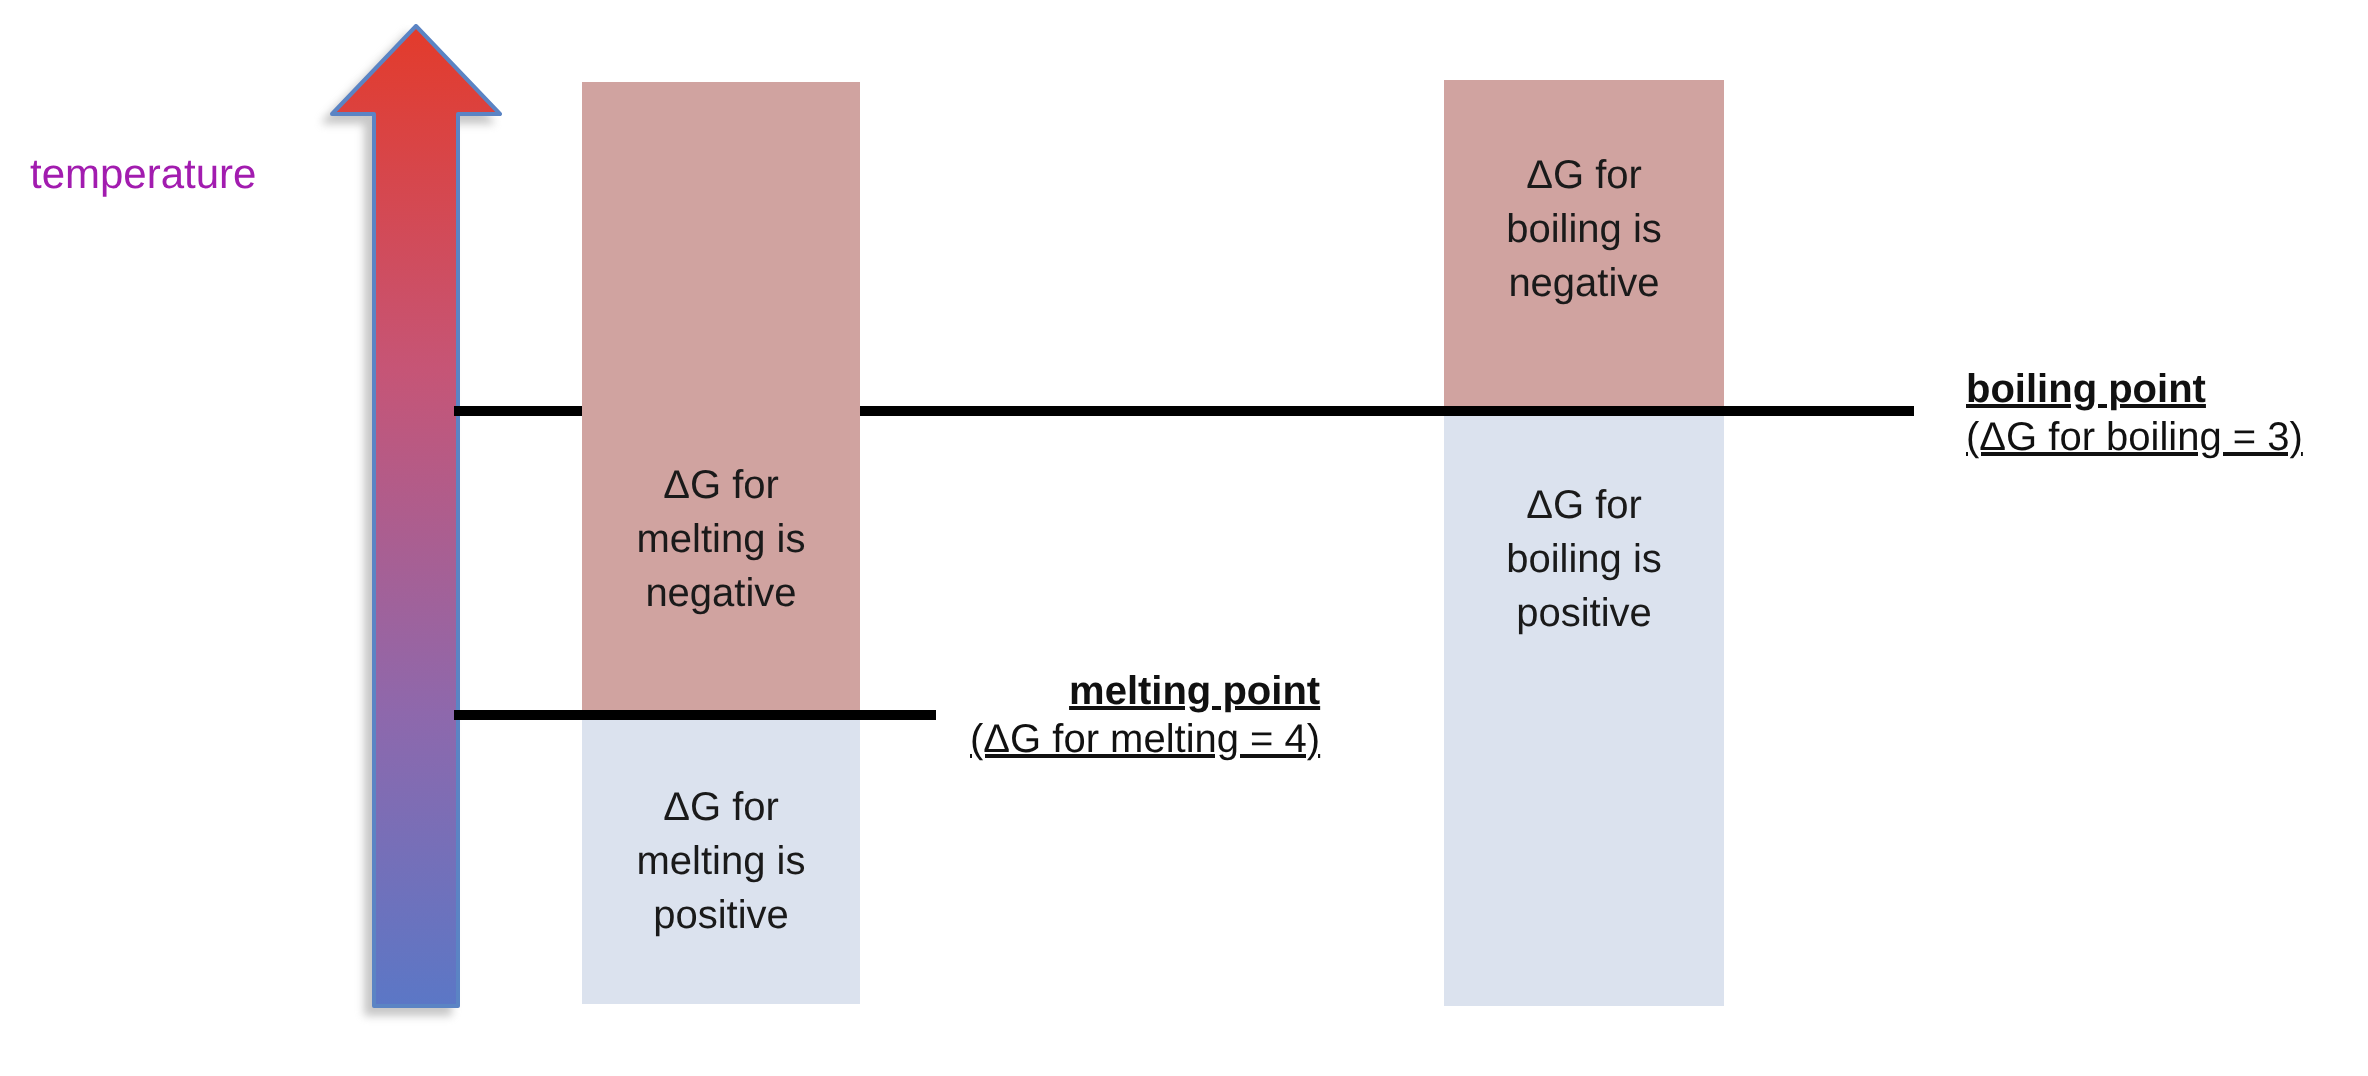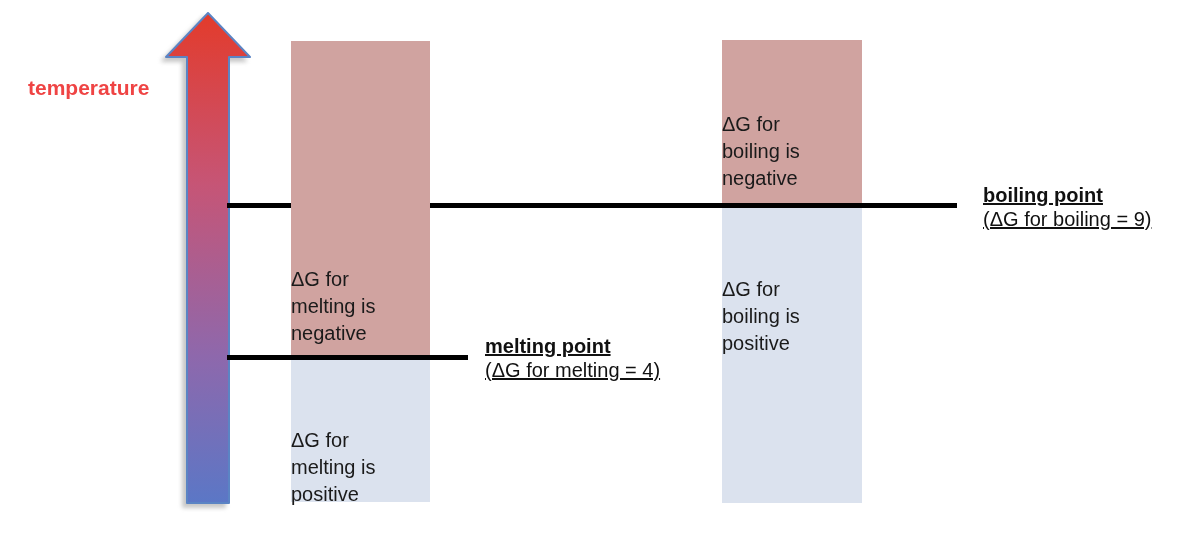--- a/index.html
+++ b/index.html
@@ -13,25 +13,25 @@
     height: 538px;
     background: #ffffff;
     font-family: "Liberation Sans", sans-serif;
     color: #1a1a1a;
     overflow: hidden;
   }
 
   
   .temperature-label {
     position: absolute;
-    left: 28px;
+    left: 15px;
     top: 76px;
     font-size: 21px;
-    font-weight: bold;
-    color: #ef4444;
+    font-weight: normal;
+    color: #a21caf;
   }
 
   
   .arrow-svg {
     position: absolute;
     left: 164px;
     top: 11px;
     filter: drop-shadow(-4px 4px 2px rgba(130,130,130,0.45));
   }
 
@@ -76,46 +76,45 @@
   .region.negative { background: #d0a3a0; }
   .region.positive { background: #dbe2ee; }
   .bar-melting .negative { height: 315px; }
   .bar-melting .positive { height: 146px; }
   .bar-boiling .negative { height: 167px; }
   .bar-boiling .positive { height: 296px; }
 
   
   .bar-text {
     position: absolute;
-    text-align: left;
+    text-align: center;
     font-size: 20px;
     line-height: 27px;
     color: #1a1a1a;
     z-index: 4;
-    margin-top: 36px;
   }
   .bar-text.left  { left: 291px; width: 139px; }
   .bar-text.right { left: 722px; width: 140px; }
   #text-melting-negative { top: 230px; }
   #text-melting-positive { top: 391px; }
   #text-boiling-negative { top: 75px; }
   #text-boiling-positive { top: 240px; }
 
   
   .point-label {
     position: absolute;
     font-size: 20px;
     line-height: 24px;
     color: #111111;
     z-index: 4;
     white-space: nowrap;
     text-decoration: underline;
   }
   .point-label .title { font-weight: bold; }
-  #melting-point-label { left: 485px; top: 334px; }
+  #melting-point-label { left: 485px; top: 334px; text-align: right; }
   #boiling-point-label { left: 983px; top: 183px; }
 </style>
 </head>
 <body>
 
 <div class="canvas">
 
   <div class="temperature-label">temperature</div>
 
   <svg class="arrow-svg" width="88" height="494" viewBox="0 0 88 494">
@@ -168,16 +167,16 @@
     <div>positive</div>
   </div>
 
   <div class="point-label" id="melting-point-label">
     <div class="title">melting point</div>
     <div class="subtitle">(ΔG for melting = 4)</div>
   </div>
 
   <div class="point-label" id="boiling-point-label">
     <div class="title">boiling point</div>
-    <div class="subtitle">(ΔG for boiling = 9)</div>
+    <div class="subtitle">(ΔG for boiling = 3)</div>
   </div>
 
 </div>
 
 </body></html>

